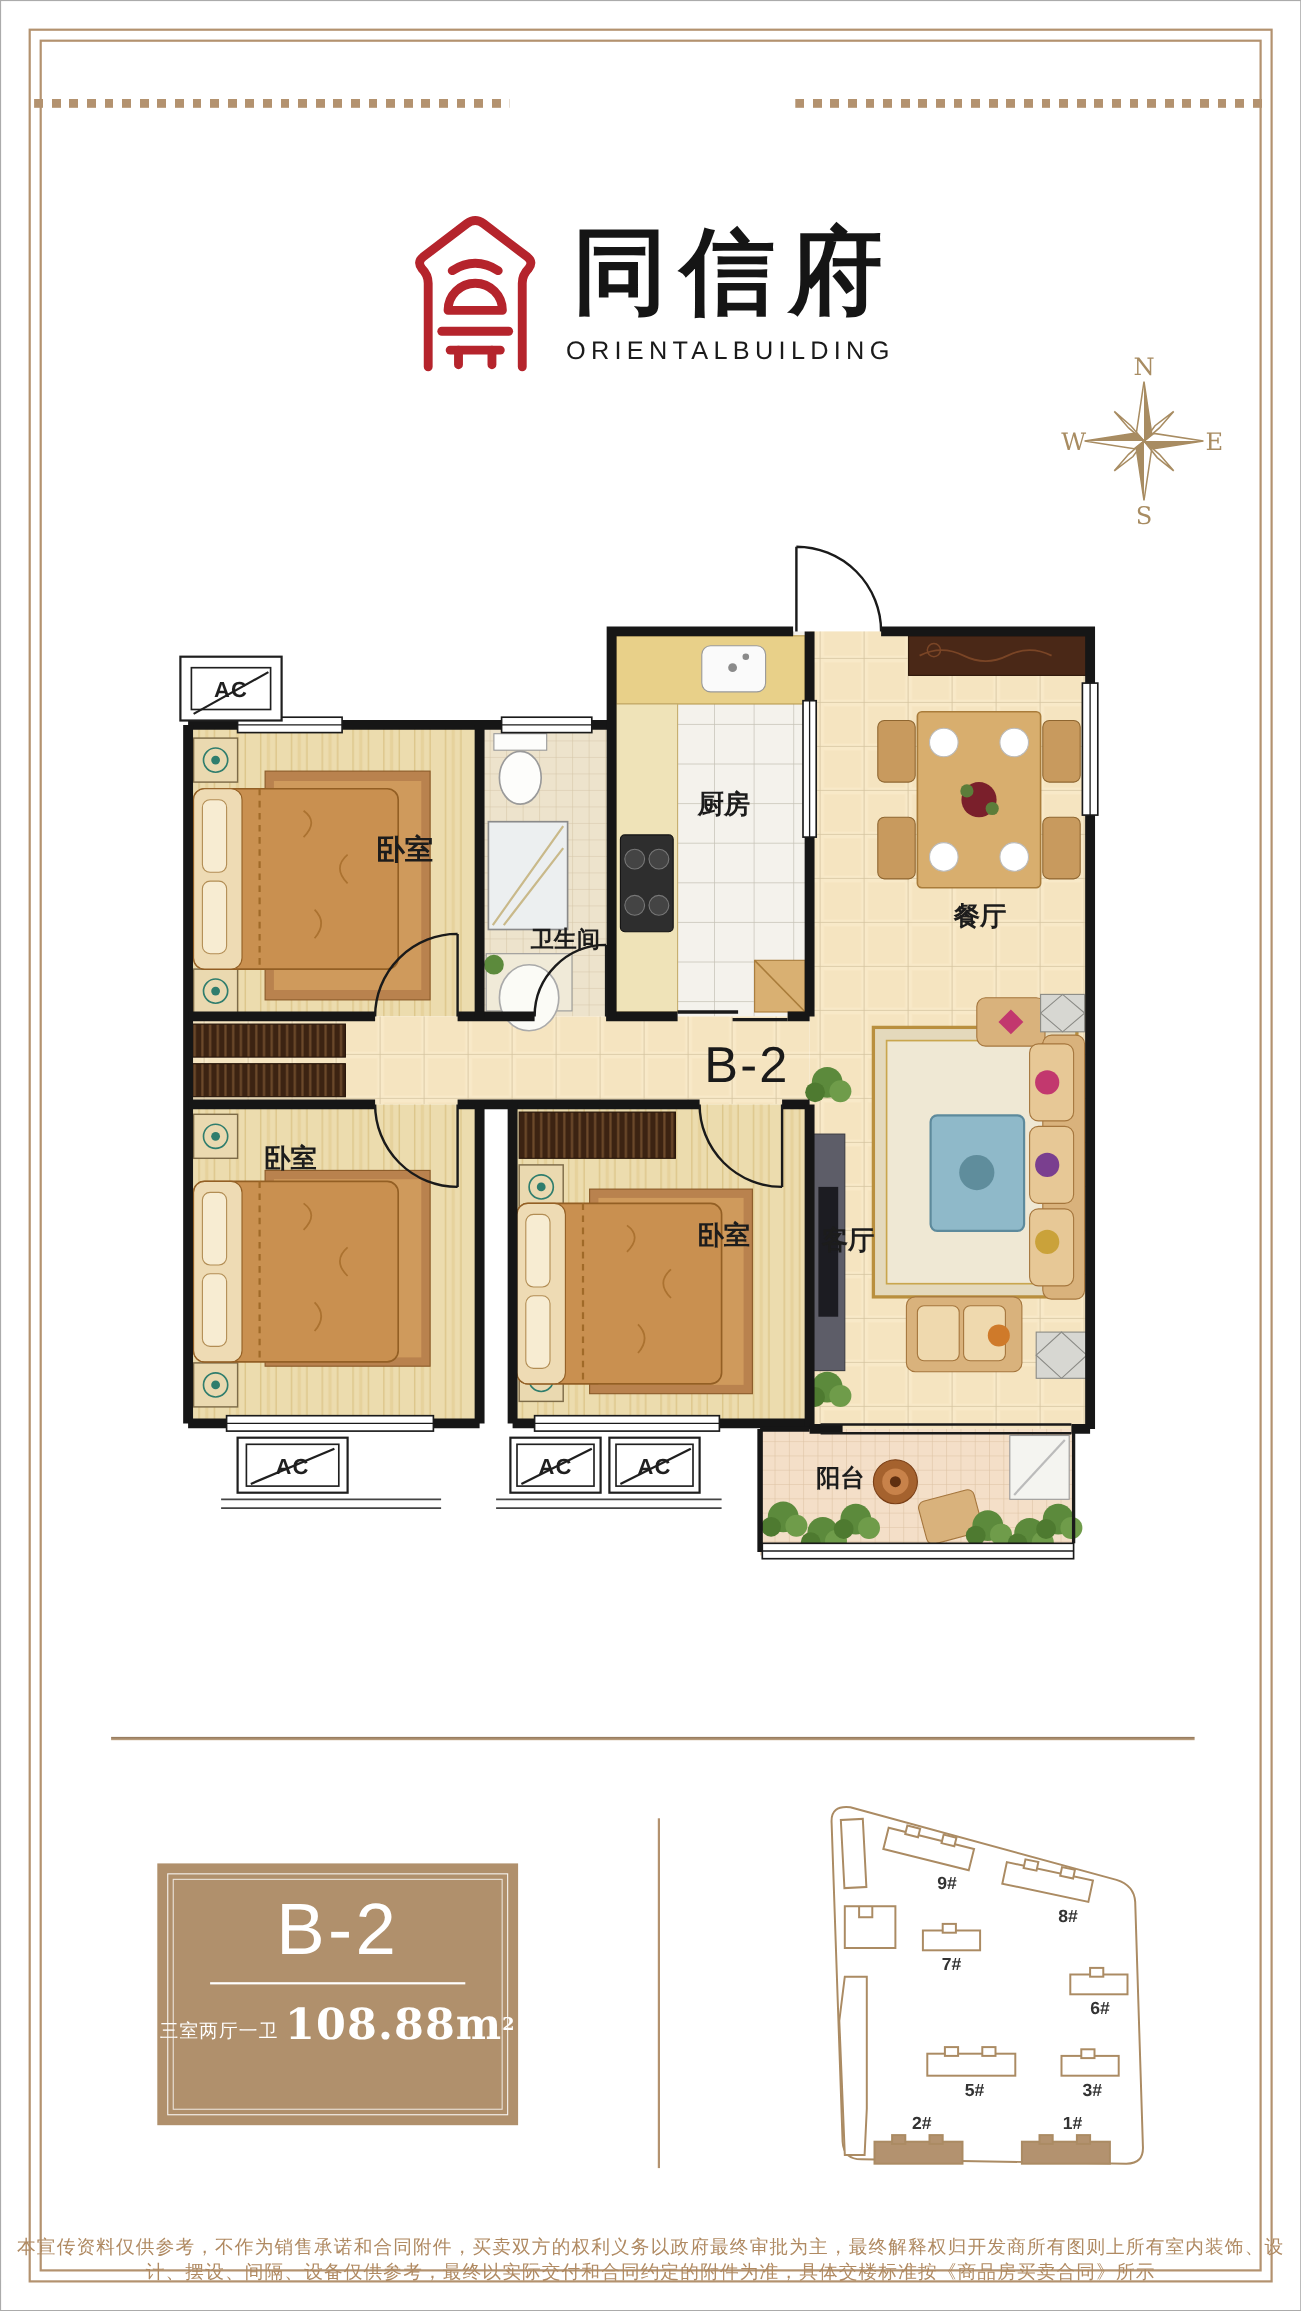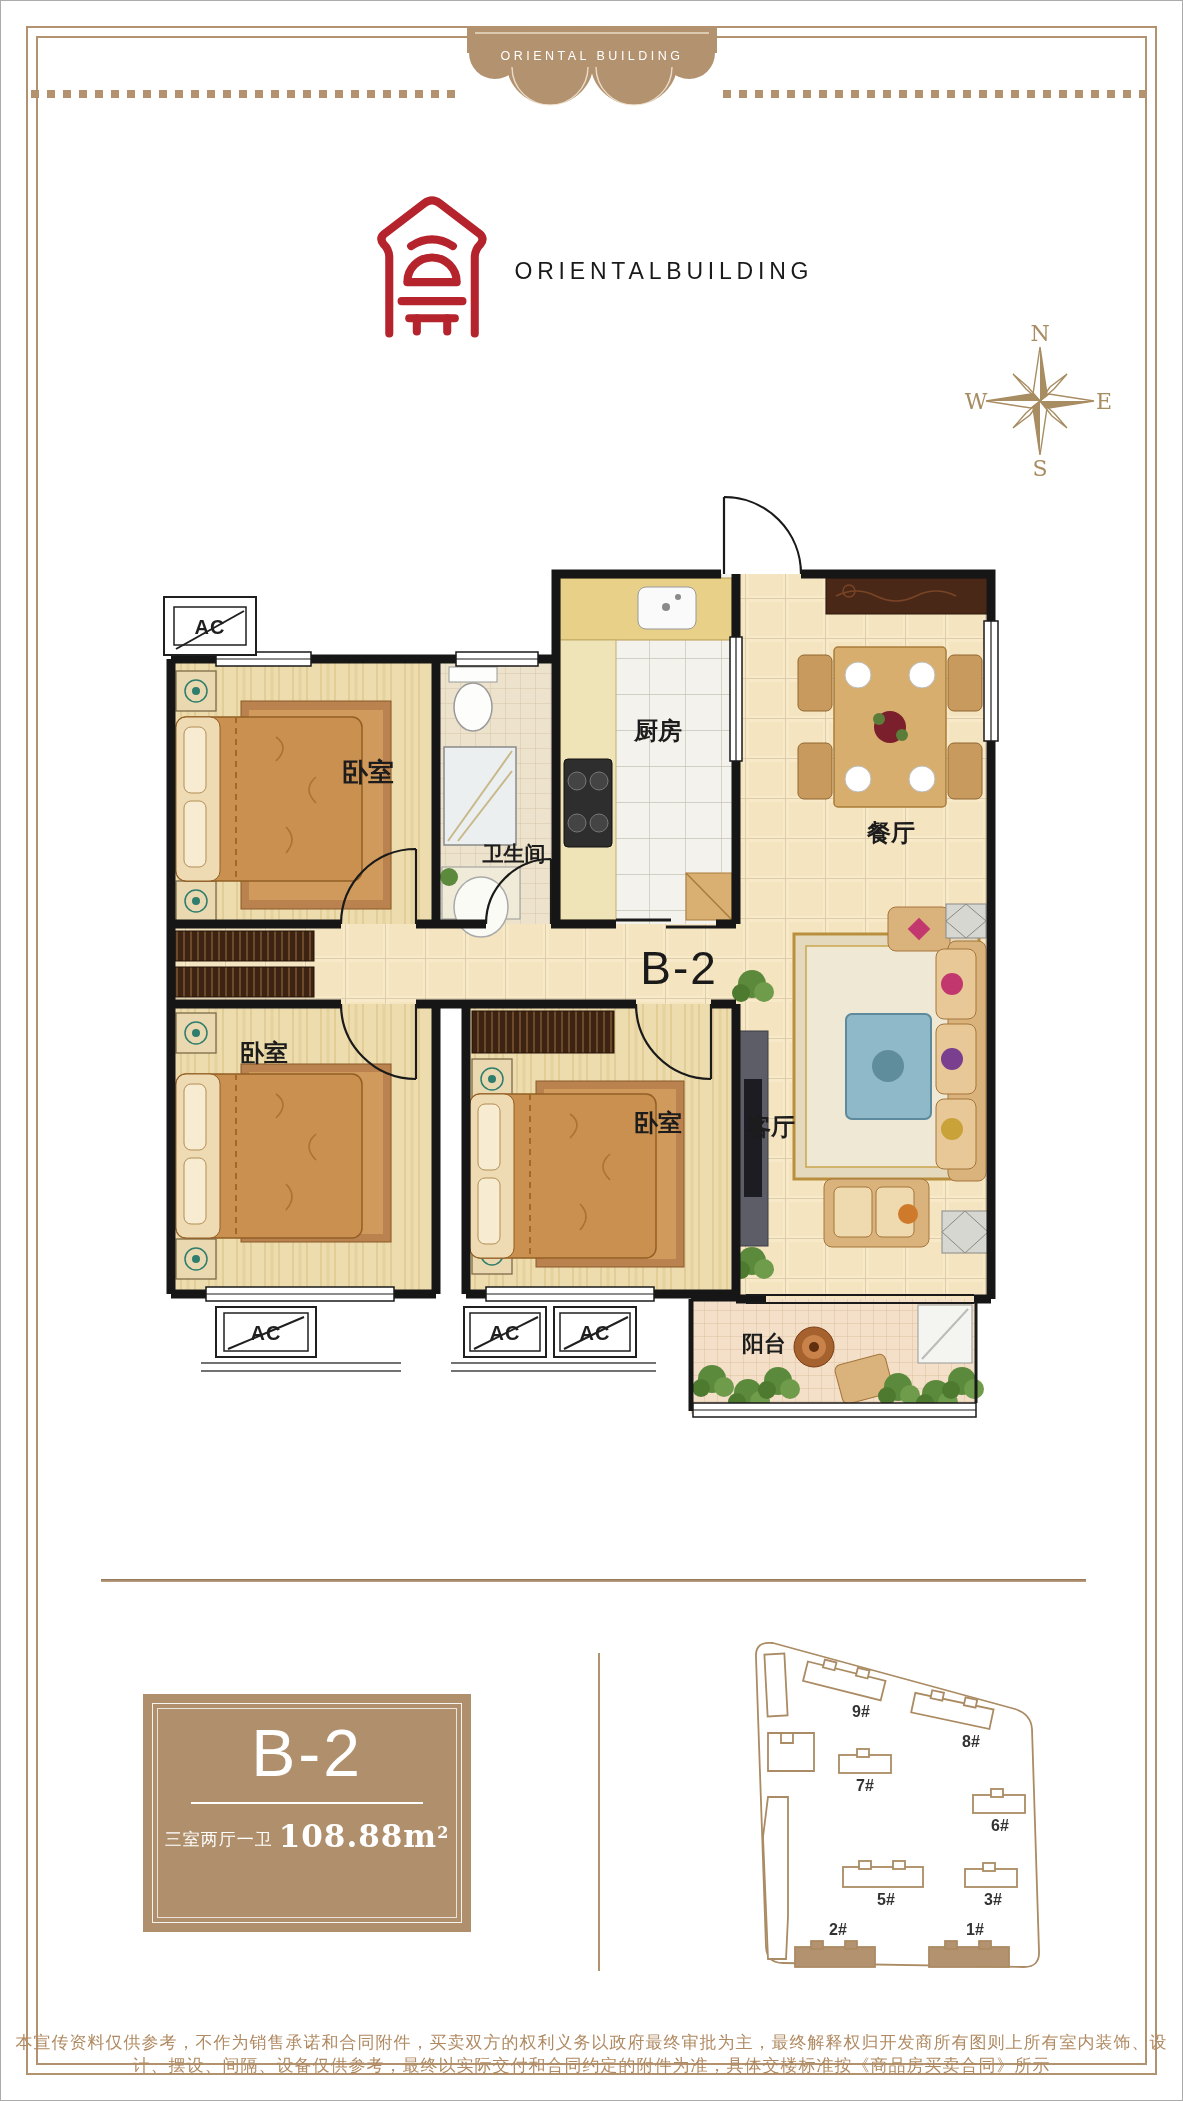--- a/index.html
+++ b/index.html
@@ -43,21 +43,21 @@
   .divider-h{position:absolute;left:100px;top:1578px;width:985px;height:3px;
              background:linear-gradient(#8f7458,#c2a583);}
   .divider-v{position:absolute;left:597px;top:1652px;width:2px;height:318px;background:#b3926f;}
   .info-card{position:absolute;left:142px;top:1693px;width:328px;height:238px;
              background:#b0906c;color:#fff;text-align:center;}
   .info-card::before{content:"";position:absolute;inset:9px;border:1px solid rgba(255,255,255,.9);}
   .info-card::after{content:"";position:absolute;inset:14px;border:1px solid rgba(255,255,255,.75);}
   .ic-unit{margin-top:26px;font-size:66px;font-weight:400;letter-spacing:3px;line-height:1;}
   .ic-line{width:232px;height:2px;background:#fff;margin:16px auto 14px;}
   .ic-area{font-size:17px;letter-spacing:1px;}
-  .ic-area .num{font-family:"DejaVu Serif",serif;font-weight:bold;font-size:31px;
+  .ic-area .num{font-family:"DejaVu Serif",serif;font-weight:bold;font-size:39px;
                 margin-left:6px;vertical-align:-2px;}
   .ic-area sup{font-family:"DejaVu Serif",serif;font-weight:bold;font-size:16px;}
   .ic-layout{margin-top:8px;font-size:23px;letter-spacing:3px;}
   
   .siteplan{position:absolute;left:742px;top:1628px;}
   .sp-bound{fill:none;stroke:#ab8b63;stroke-width:1.8;}
   .sp-b{stroke:#ab8b63;stroke-width:1.8;fill:#ffffff;}
   .sp-b.hl{fill:#b3926f;}
   .sp-label{font-size:16px;fill:#333;font-weight:600;font-family:"Liberation Sans",sans-serif;}
   
@@ -67,51 +67,35 @@
 </head>
 <body>
 
 <div class="page">
 
   <div class="frame-outer"></div>
   <div class="frame-inner"></div>
   <div class="dots left"></div>
   <div class="dots right"></div>
 
-  <div class="banner">
-    <svg width="250" height="84" viewBox="0 0 250 84">
-      <g fill="#b3926f">
-        <rect x="0" y="0" width="250" height="26"></rect>
-        <circle cx="28" cy="26" r="26"></circle>
-        <circle cx="222" cy="26" r="26"></circle>
-        <circle cx="83" cy="34" r="44"></circle>
-        <circle cx="167" cy="34" r="44"></circle>
-      </g>
-      <g stroke="#f3e8d8" stroke-width="1.4" fill="none" opacity=".85">
-        <path d="M8,6 H242"></path>
-        <path d="M45,40 A38,38 0 1 0 121,40"></path>
-        <path d="M129,40 A38,38 0 1 0 205,40"></path>
-      </g>
-      <text x="125" y="33" text-anchor="middle" fill="#ffffff" font-size="12.5" letter-spacing="3.5" font-family="Liberation Sans, sans-serif">ORIENTAL BUILDING</text>
-    </svg>
-  </div>
 
   <div class="brand">
     <svg width="114" height="146" viewBox="0 0 120 150">
       <g stroke="#b5242c" stroke-width="8.5" fill="none" stroke-linecap="round" stroke-linejoin="round">
         <path d="M15,146 V66 Q15,58 9,52 Q4,46 10,41 L52,9 Q60,3 68,9 L110,41 Q116,46 111,52 Q105,58 105,66 V146"></path>
         <path d="M38,54 Q60,40 82,54"></path>
         <path d="M34,92 A26,26 0 0 1 86,92 L34,92 Z"></path>
         <path d="M28,112 H92"></path>
         <path d="M36,130 H84"></path>
         <path d="M44,130 V144"></path>
         <path d="M76,130 V144"></path>
       </g>
     </svg>
     <div class="brand-text">
+      <div class="brand-title">同信府</div>
       <div class="brand-sub">ORIENTALBUILDING</div>
     </div>
   </div>
 
   <div class="compass">
     <svg width="152" height="158" viewBox="0 0 152 158">
       <g stroke="#a88c62" stroke-width="1.4" fill="none">
         <path d="M76,24 L83,71 L76,78 L69,71 Z"></path>
         <path d="M130,78 L85,85 L76,78 L85,71 Z"></path>
         <path d="M76,132 L69,85 L76,78 L83,85 Z"></path>

